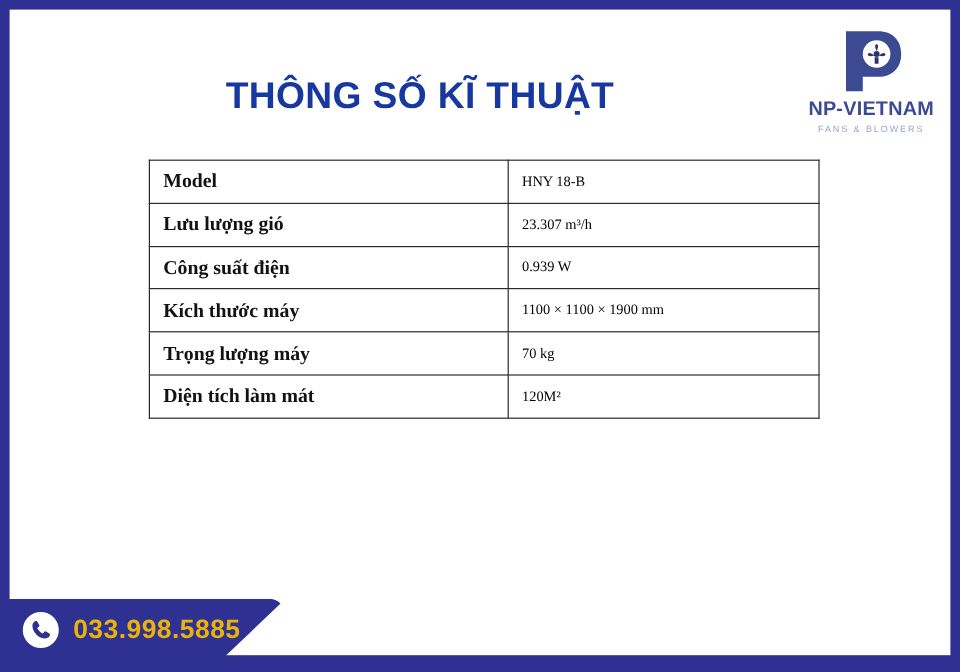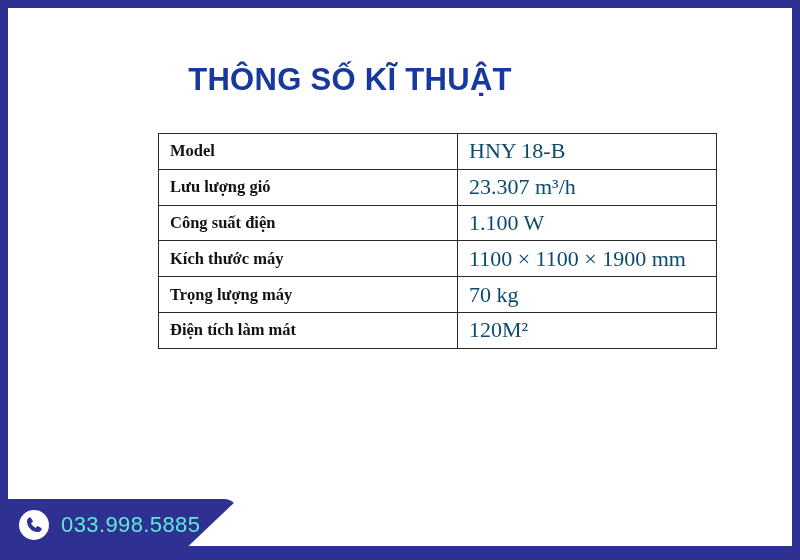--- a/index.html
+++ b/index.html
@@ -87,40 +87,39 @@
   }
 
   
   .spec-table {
     position: absolute;
     left: 124px;
     top: 133px;
     width: 534px;
     border-collapse: collapse;
     table-layout: fixed;
-    margin-left: 34px;
   }
   .spec-table td {
     border: 1.3px solid #2b2b2b;
     height: 34.8px;
     padding: 0 0 0 11px;
     vertical-align: middle;
     font-family: "Liberation Serif", serif;
   }
   .spec-table td.label {
     width: 287px;
     font-weight: bold;
     font-size: 16.5px;
     color: #121212;
   }
   .spec-table td.value {
     width: 247px;
     font-weight: normal;
-    font-size: 22px;
-    color: #0c4a6e;
+    font-size: 12px;
+    color: #000000;
   }
 
   
   .phone-banner {
     position: absolute;
     left: 0;
     top: 499px;
     width: 238px;
     height: 52px;
     background: #2f3192;
@@ -133,63 +132,78 @@
   .phone-icon {
     width: 32px;
     height: 32px;
     margin-left: 18px;
     flex: 0 0 auto;
     display: block;
   }
   .phone-number {
     margin-left: 11px;
     font-size: 22px;
-    font-weight: normal;
-    color: #5eead4;
+    font-weight: bold;
+    color: #eab308;
     letter-spacing: 0.4px;
     font-family: "Liberation Sans", sans-serif;
   }
 </style>
 </head>
 <body>
 
 <div class="page">
 
   <div class="frame-top"></div>
   <div class="frame-left"></div>
   <div class="frame-right"></div>
   <div class="frame-bottom"></div>
 
   <div class="title">THÔNG SỐ KĨ THUẬT</div>
 
+  <div class="logo">
+    <svg class="logo-mark" viewBox="0 0 54 54">
+      <path d="M6 2 H33 C44.6 2 52 9.4 52 21 C52 32.6 44.6 40 33 40 H20 V52 H6 Z" fill="#3c4a94"></path>
+      <circle cx="31.5" cy="21" r="11.5" fill="#ffffff"></circle>
+      <g fill="#2b3470">
+        <circle cx="31.5" cy="21" r="2.5"></circle>
+        <path d="M31.5 18.6 C30.2 15.6 29.6 13.6 31.5 12.6 C33.4 13.6 32.8 15.6 31.5 18.6 Z"></path>
+        <path d="M29.6 22.4 C26.4 22.9 24.4 23.3 24.1 21.2 C25.2 19.4 27.1 20.3 29.6 22.4 Z"></path>
+        <path d="M33.4 22.4 C35.9 20.3 37.8 19.4 38.9 21.2 C38.6 23.3 36.6 22.9 33.4 22.4 Z"></path>
+        <path d="M29.9 23.8 H33.1 V29.2 H29.9 Z"></path>
+      </g>
+    </svg>
+    <div class="logo-name">NP-VIETNAM</div>
+    <div class="logo-tag">FANS &amp; BLOWERS</div>
+  </div>
 
   <table class="spec-table">
     <tbody>
       <tr>
         <td class="label">Model</td>
         <td class="value">HNY 18-B</td>
       </tr>
       <tr>
         <td class="label">Lưu lượng gió</td>
         <td class="value">23.307 m³/h</td>
       </tr>
       <tr>
         <td class="label">Công suất điện</td>
-        <td class="value">1.100 W</td>
+        <td class="value">0.939 W</td>
       </tr>
       <tr>
         <td class="label">Kích thước máy</td>
         <td class="value">1100 × 1100 × 1900 mm</td>
       </tr>
       <tr>
         <td class="label">Trọng lượng máy</td>
         <td class="value">70 kg</td>
       </tr>
       <tr>
-        <td class="label">Điện tích làm mát</td>
+        <td class="label">Diện tích làm mát</td>
         <td class="value">120M²</td>
       </tr>
     </tbody>
   </table>
 
   <div class="phone-banner">
     <svg class="phone-icon" viewBox="0 0 32 32">
       <circle cx="16" cy="16" r="15" fill="#ffffff"></circle>
       <path d="M11.6 8.4 C10.2 8.9 9 10.3 9 12.2 C9 17.9 14.1 23 19.8 23 C21.7 23 23.1 21.8 23.6 20.4 C23.8 19.8 23.6 19.3 23.1 19 L20.2 17.3 C19.7 17 19.1 17.1 18.8 17.6 L17.7 19 C15.8 18.1 13.9 16.2 13 14.3 L14.4 13.2 C14.9 12.9 15 12.3 14.7 11.8 L13 8.9 C12.7 8.4 12.2 8.2 11.6 8.4 Z" fill="#2f3192"></path>
     </svg>

